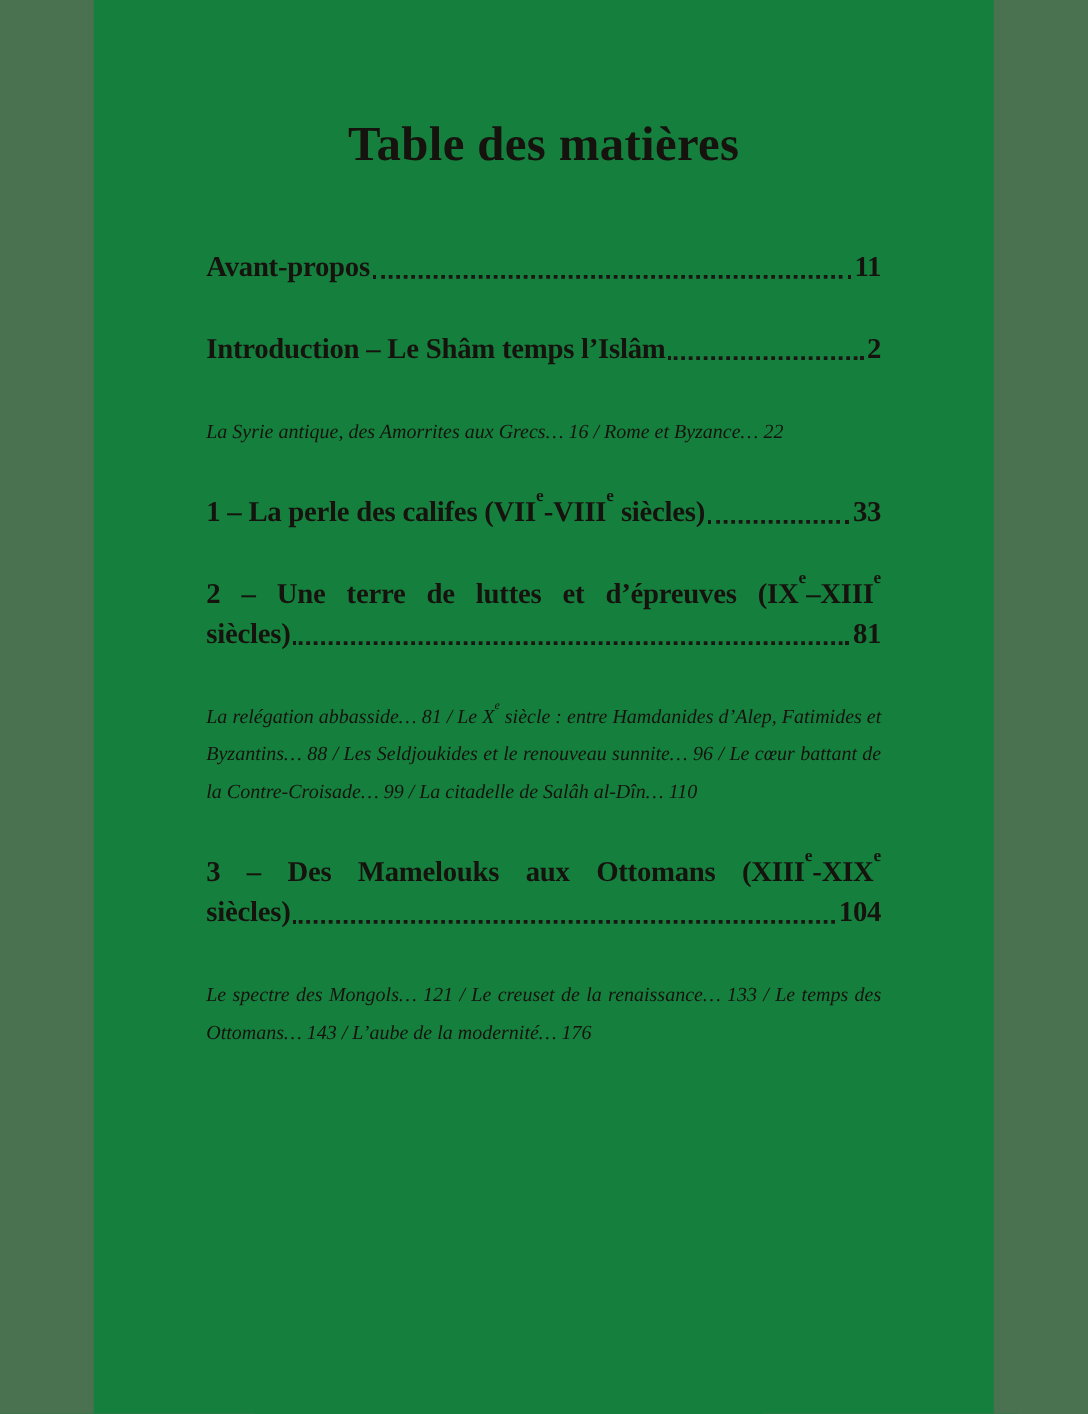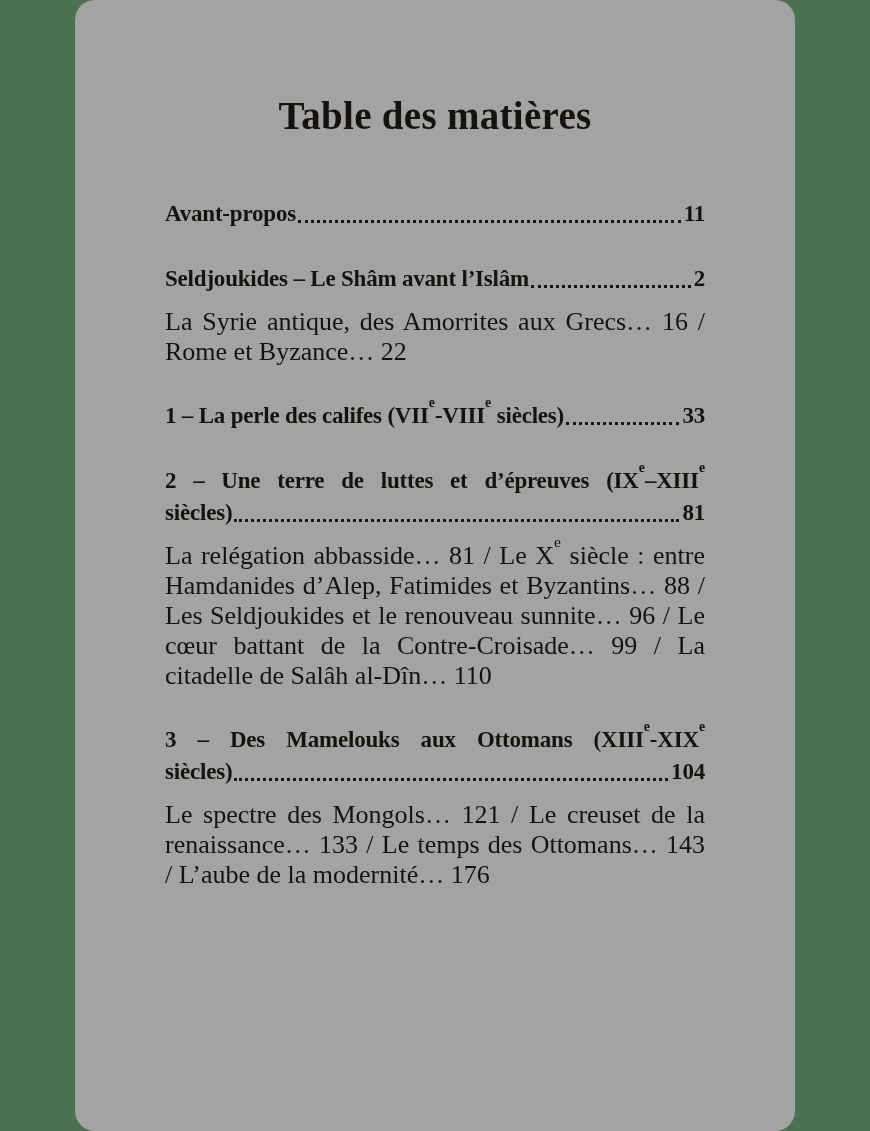--- a/index.html
+++ b/index.html
@@ -10,26 +10,25 @@
     width: 870px;
     height: 1131px;
     background: #4a7150;
     font-family: "Liberation Serif", "DejaVu Serif", serif;
     overflow: hidden;
   }
   .paper {
     width: 720px;
     height: 1131px;
     margin: 0 auto;
-    background: #a3a3a3;
+    background: #15803d;
     box-sizing: border-box;
     padding: 0 90px;
     overflow: hidden;
     color: #16130f;
-    border-radius: 20px;
   }
   .title {
     font-size: 39px;
     font-weight: 700;
     text-align: center;
     margin: 93px 0 0 0;
     letter-spacing: 0.3px;
   }
   #toc .entry { margin-top: 33px; }
   #toc .entry:first-child { margin-top: 60px; }
@@ -58,42 +57,43 @@
   }
   .leader {
     flex: 1 1 auto;
     min-width: 12px;
     border-bottom: 3px dotted #1a1712;
     align-self: flex-end;
     margin: 0 3px 7px 2px;
   }
   .pagenum { font-weight: 700; }
   .sub {
-    margin: 12px 0 0 0;
-    font-size: 26px;
+    margin: 36px 0 0 0;
+    font-style: italic;
+    font-size: 16px;
     line-height: 30px;
     text-align: justify;
   }
 </style>
 </head>
 <body>
 
 <div class="paper">
   <h1 class="title">Table des matières</h1>
   <div id="toc">
       <div class="entry">
         <div class="hline last">
           <span class="htext">Avant-propos</span>
           <span class="leader"></span>
           <span class="pagenum">11</span>
         </div>
       </div>
       <div class="entry">
         <div class="hline last">
-          <span class="htext">Seldjoukides – Le Shâm avant l’Islâm</span>
+          <span class="htext">Introduction – Le Shâm temps l’Islâm</span>
           <span class="leader"></span>
           <span class="pagenum">2</span>
         </div>
         <p class="sub">La Syrie antique, des Amorrites aux Grecs… 16 / Rome et Byzance… 22</p>
       </div>
       <div class="entry">
         <div class="hline last">
           <span class="htext">1 – La perle des califes (VII<sup class="ord">e</sup>-VIII<sup class="ord">e</sup> siècles)</span>
           <span class="leader"></span>
           <span class="pagenum">33</span>

